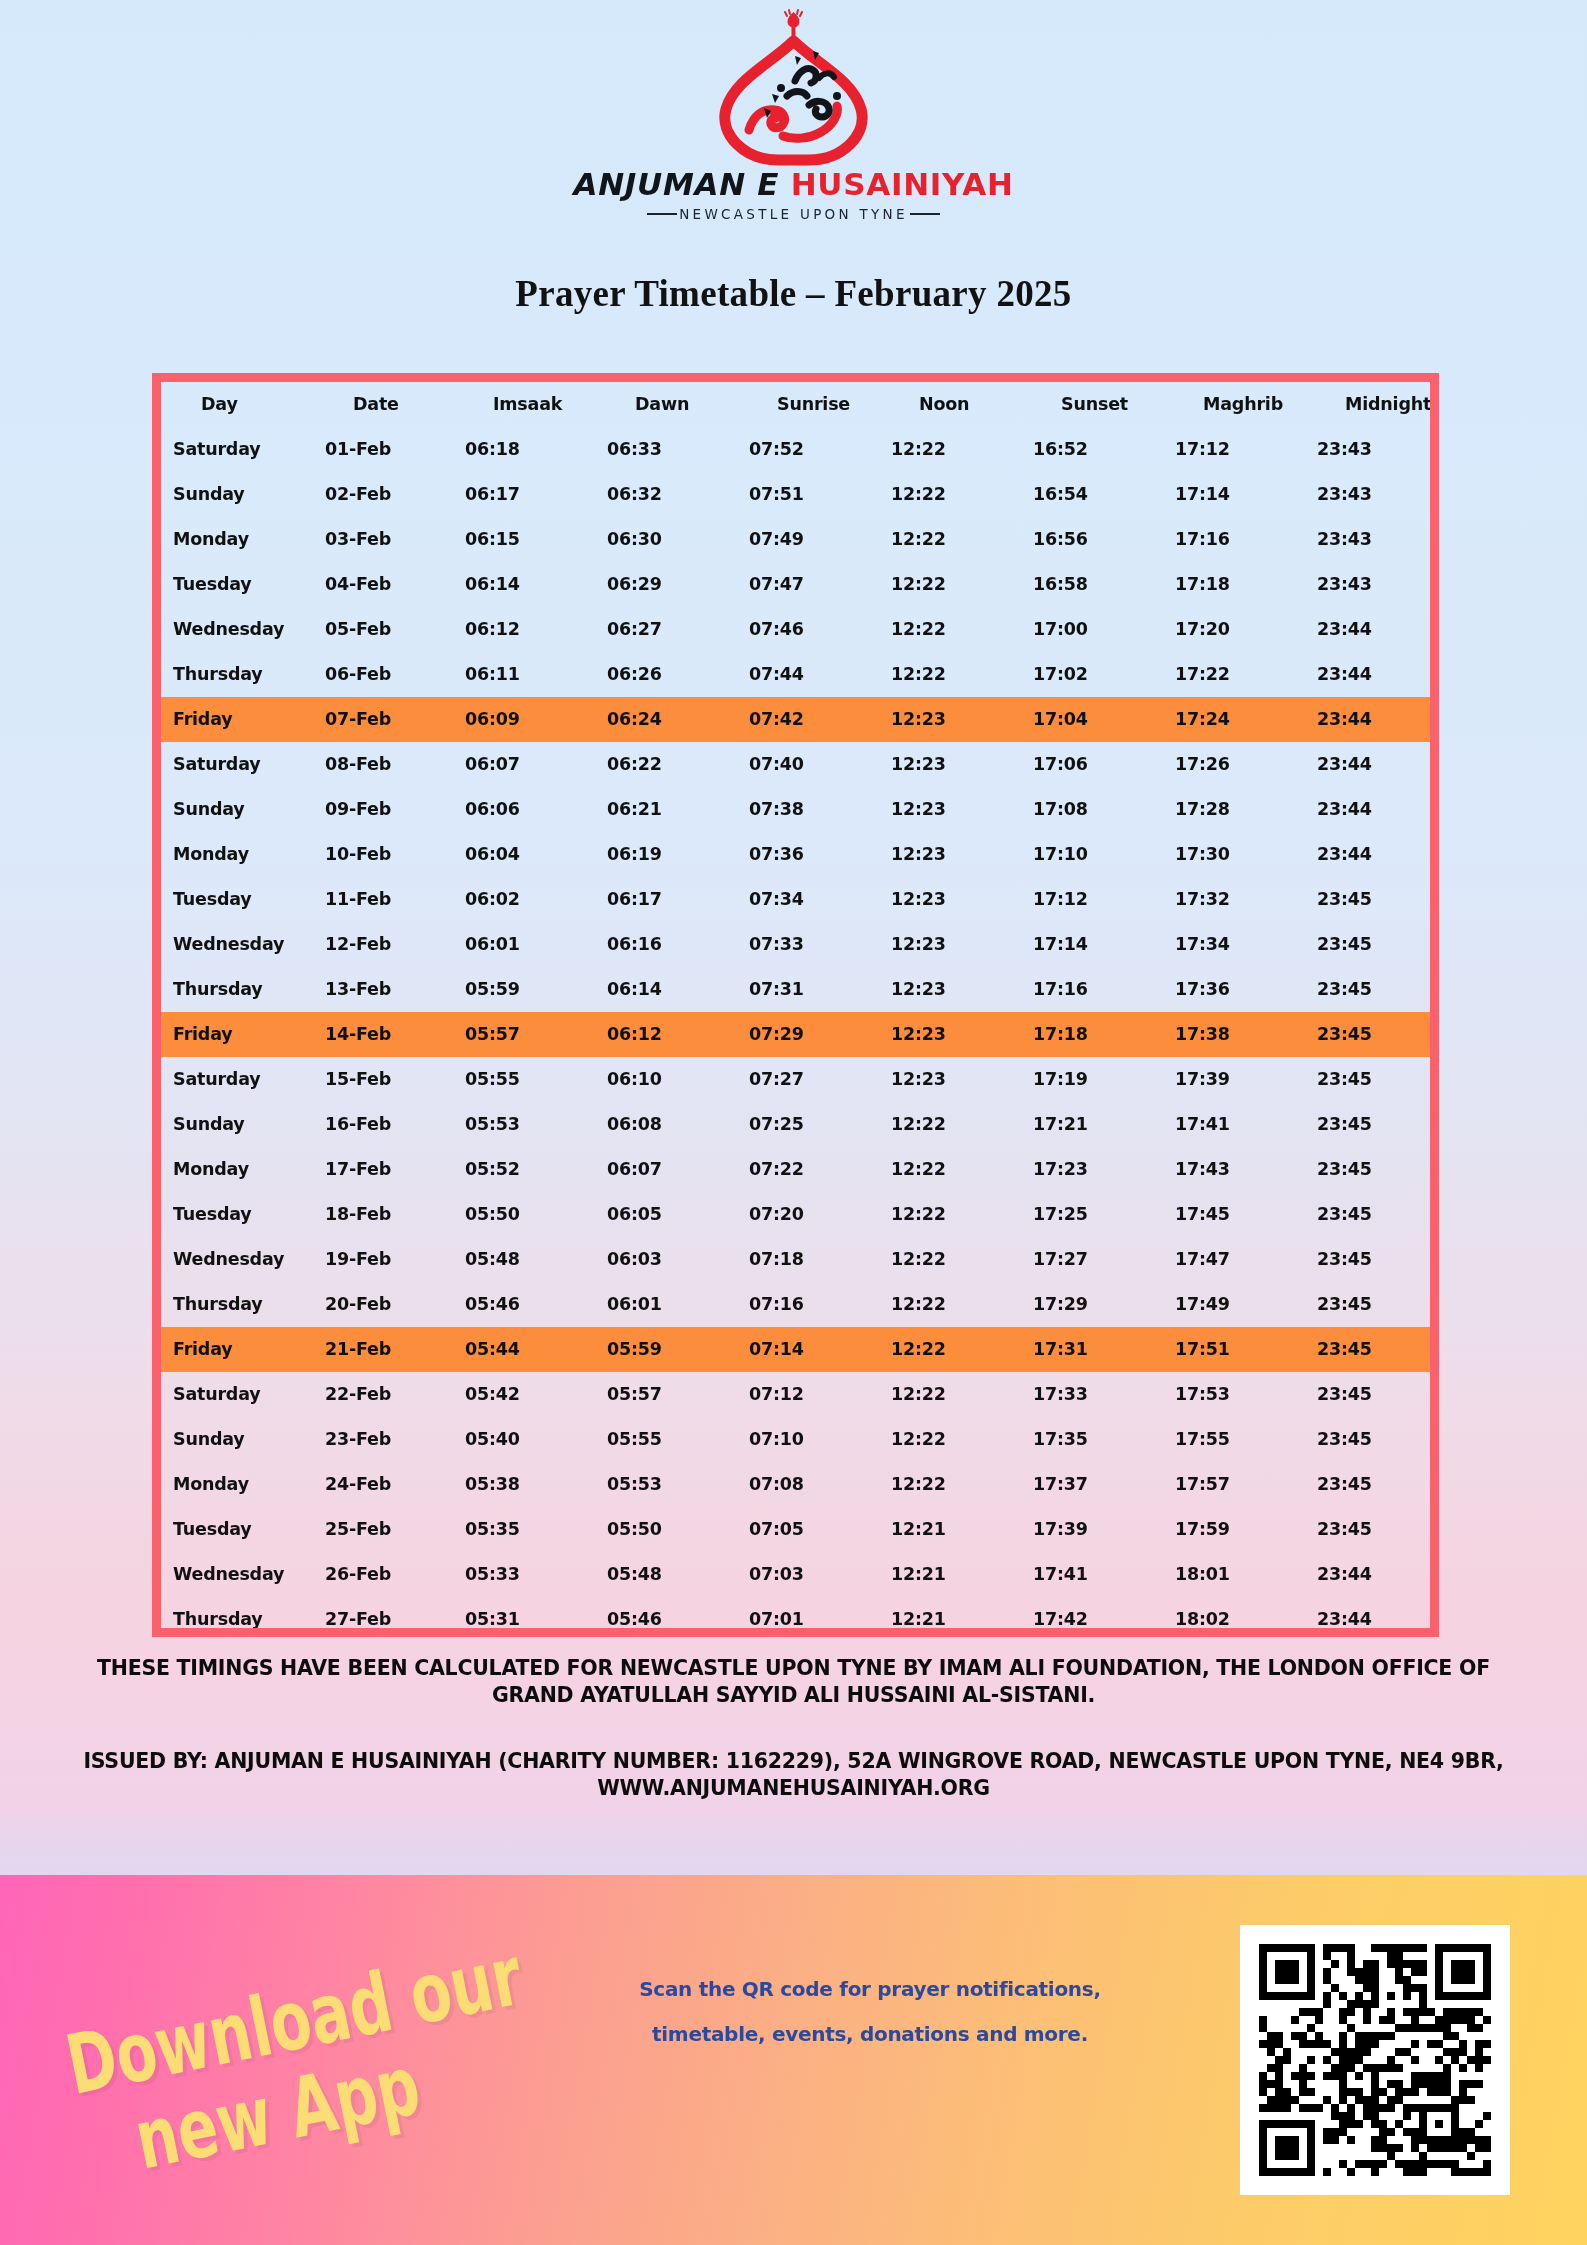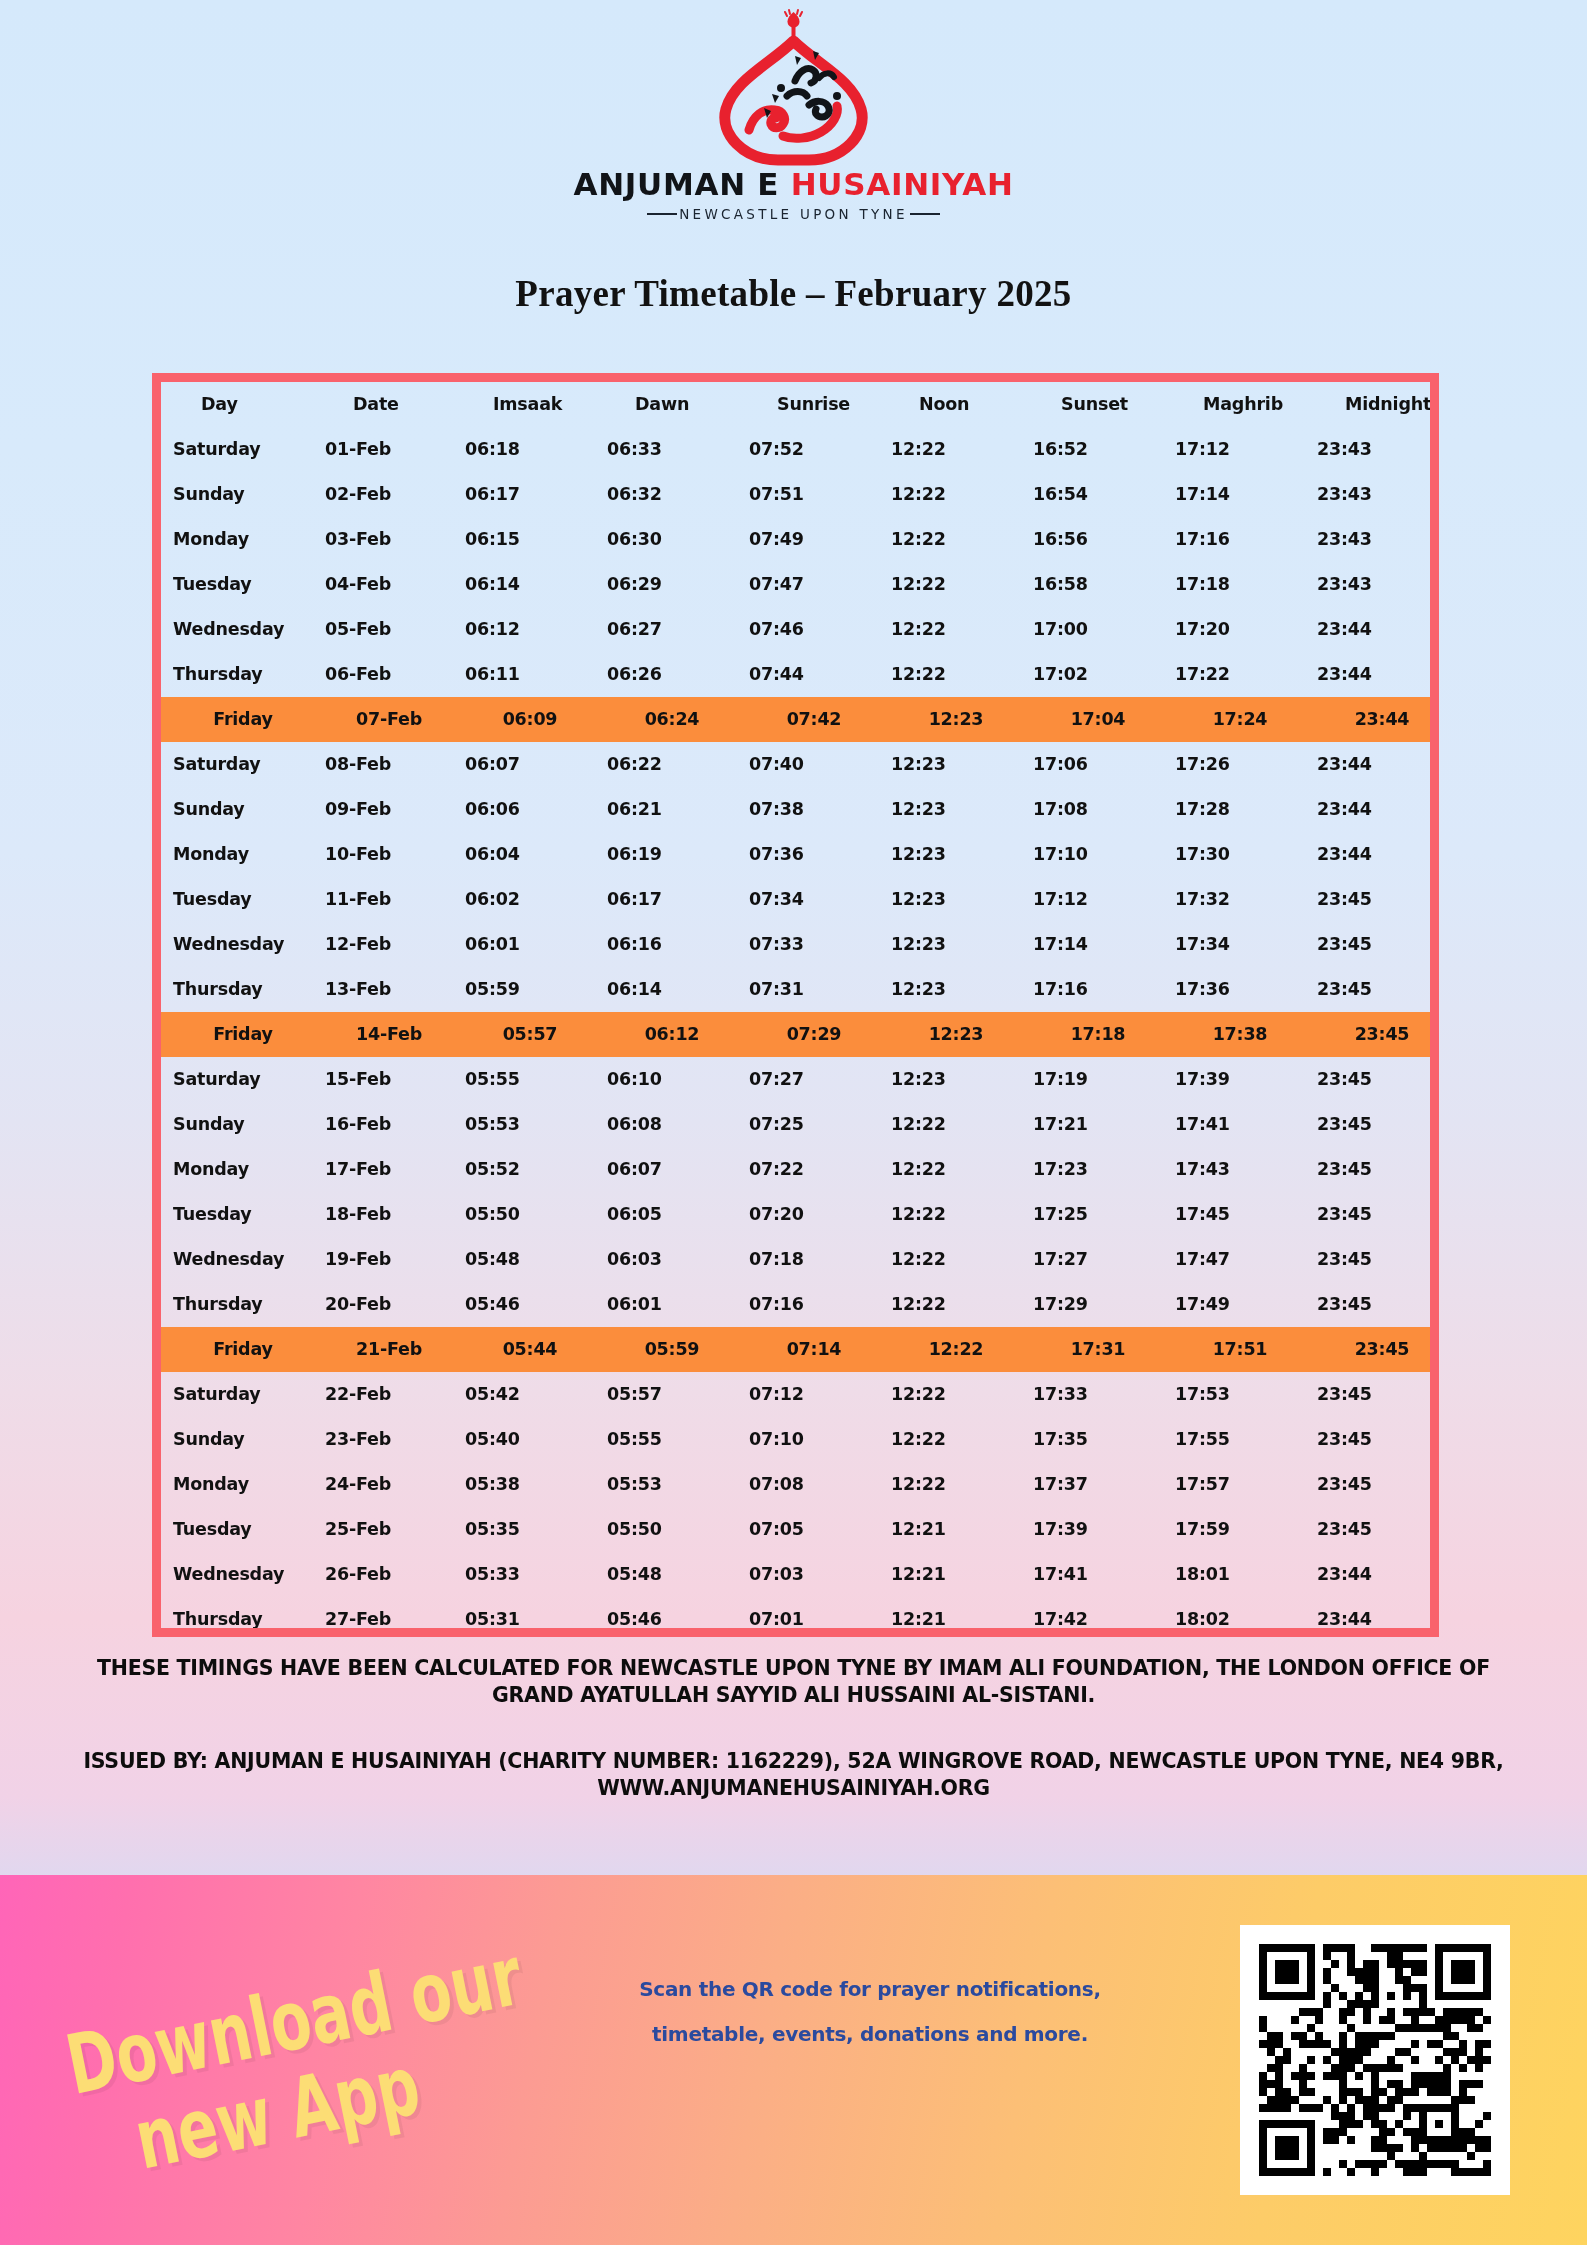--- a/index.html
+++ b/index.html
@@ -59,21 +59,21 @@
 
   .logo-wordmark {
     margin-top: 1px;
     font-size: 31px;
     font-weight: bold;
     letter-spacing: 0.7px;
     line-height: 1;
     white-space: nowrap;
     font-family: "DejaVu Sans", sans-serif;
   }
-  .logo-wordmark .w-black { color: #111418; }
+  .logo-wordmark .w-black { color: #111418; font-style: italic; }
   .logo-wordmark .w-red   { color: #E8212E; }
 
   .logo-sub-row {
     margin-top: 6px;
     display: flex;
     align-items: center;
     gap: 2px;
     width: 100%;
     justify-content: center;
   }
@@ -131,21 +131,21 @@
     line-height: 45px;
     white-space: nowrap;
     letter-spacing: -0.2px;
   }
 
   .ptable col.c-day  { width: 152px; }
   .ptable col.c-date { width: 140px; }
   .ptable col.c-t    { width: 142px; }
 
   tr.hdr td { font-weight: bold; padding-left: 40px; }
-  tr.friday td { background: #FB8D3C; text-align: center; }
+  tr.friday td { background: #FB8D3C; }
 
   
   .notes {
     position: absolute;
     left: 0; right: 0;
     top: 1655px;
     text-align: center;
   }
   .note {
     font-family: "DejaVu Sans", sans-serif;

